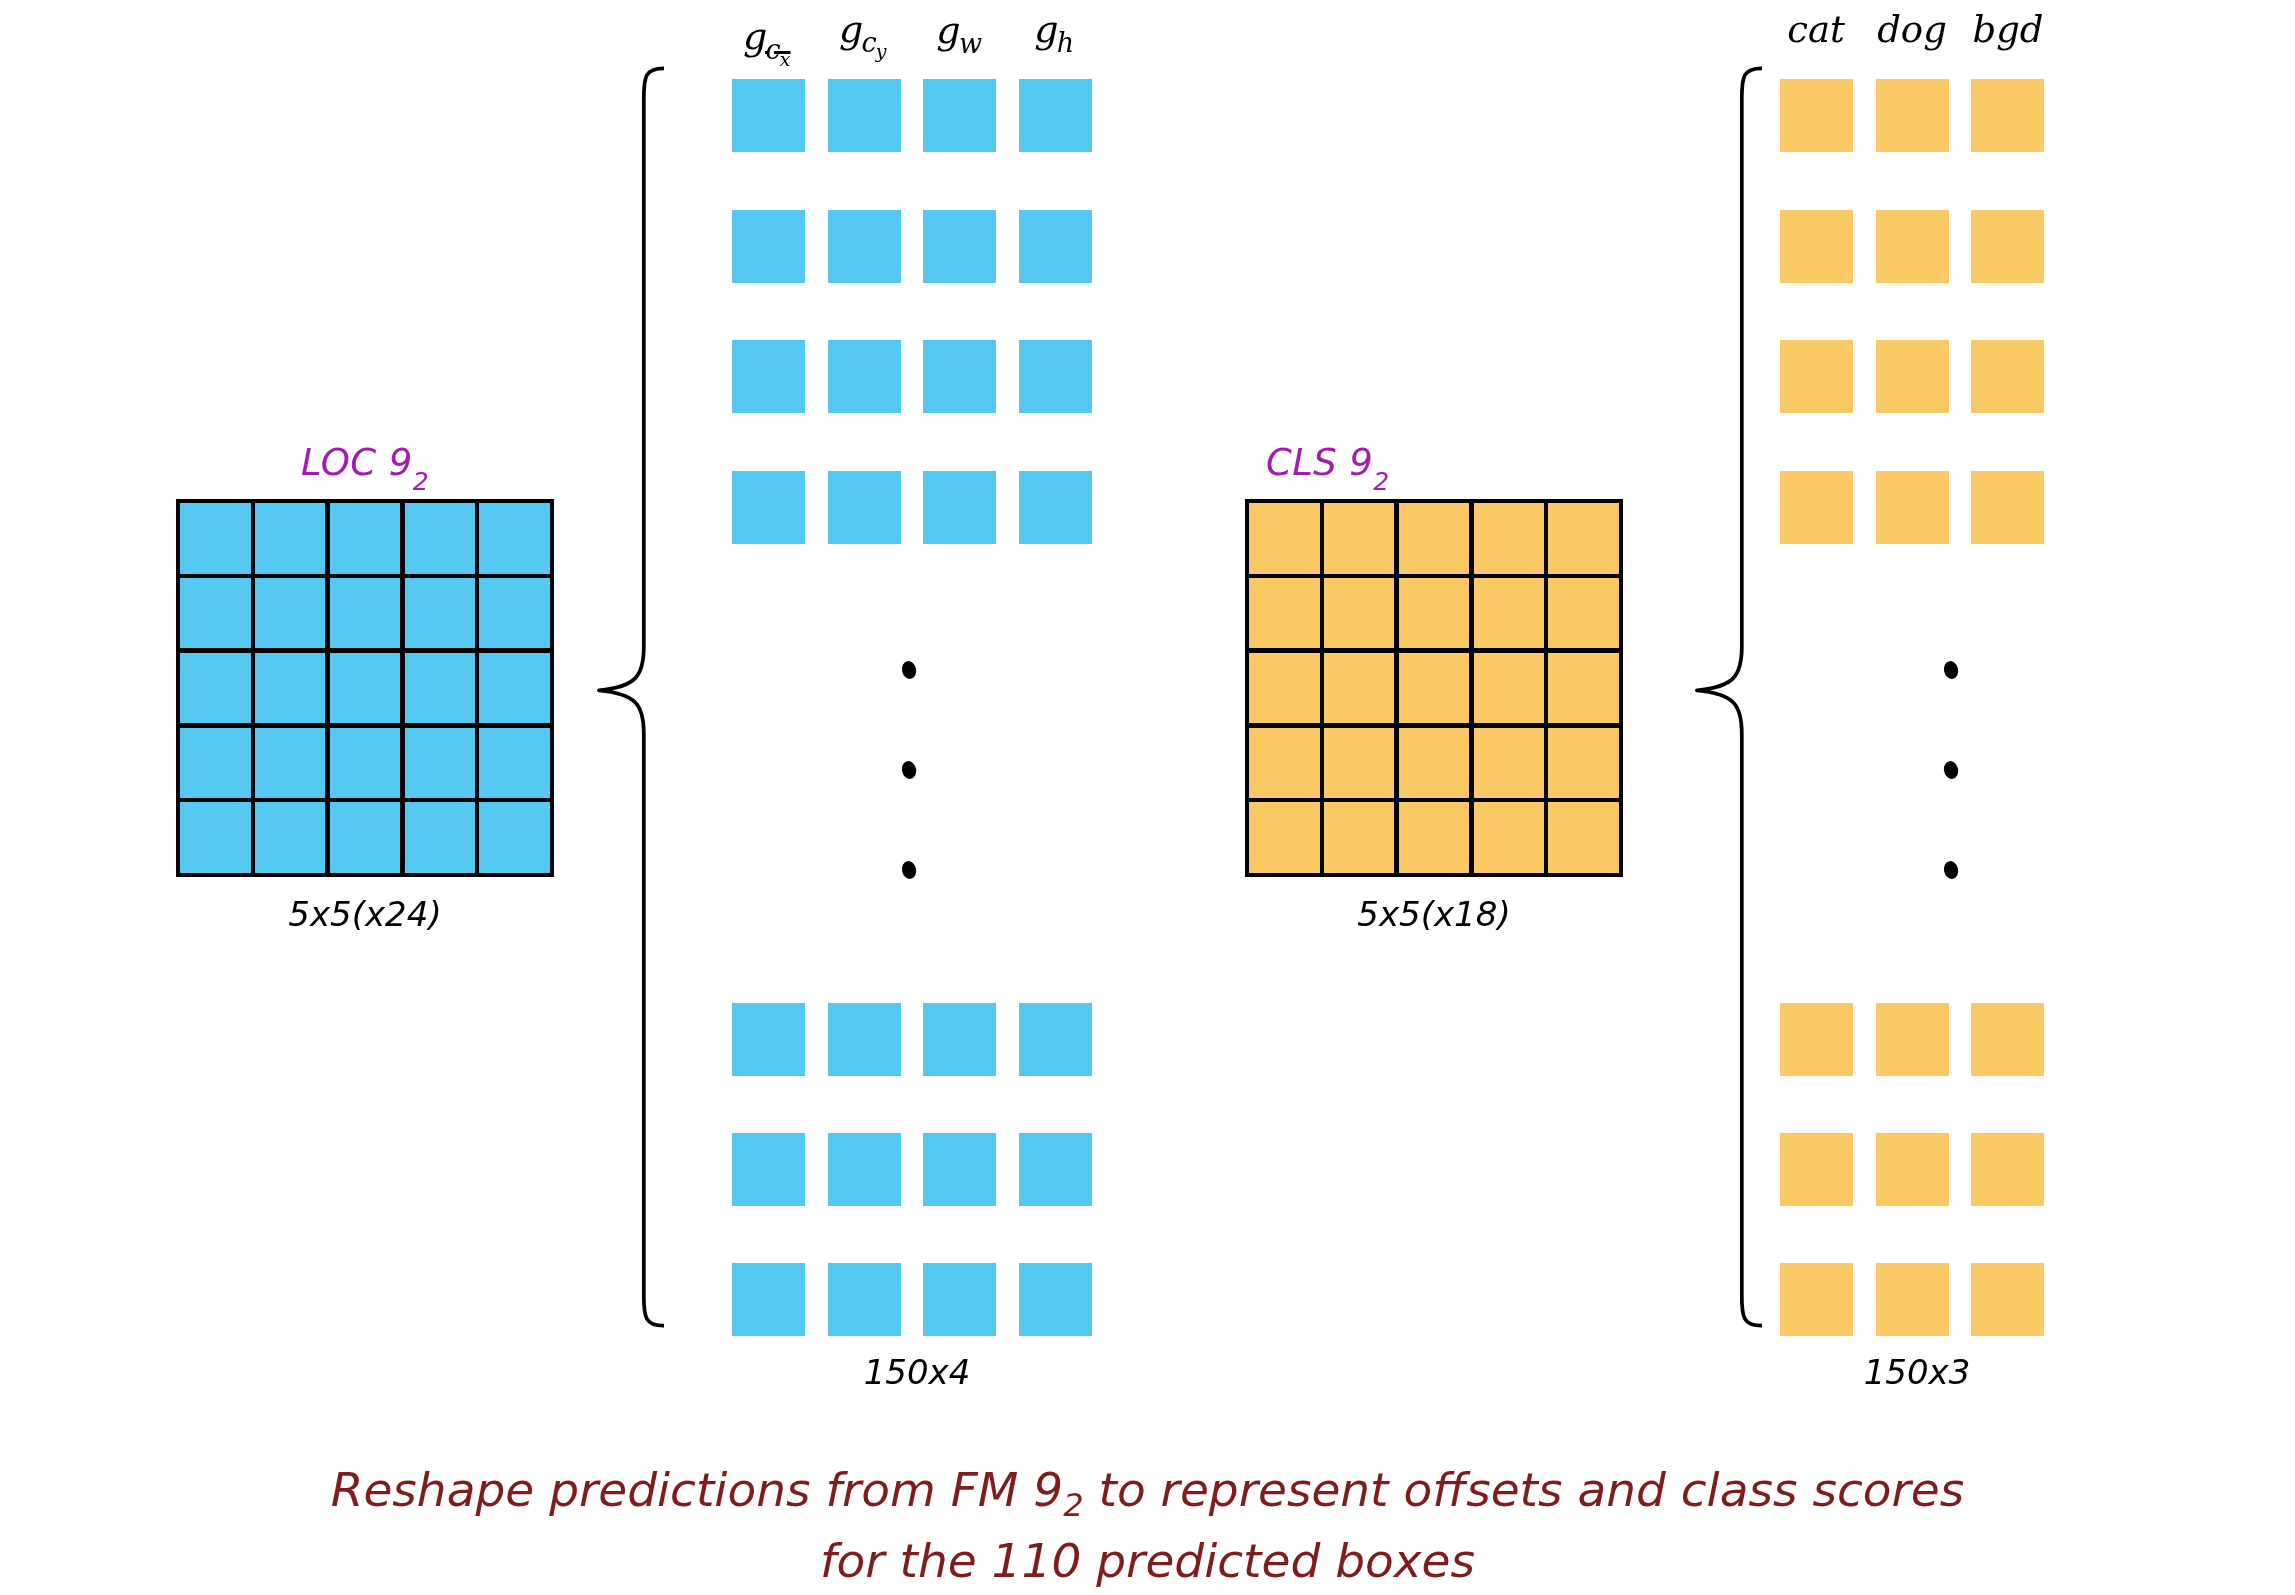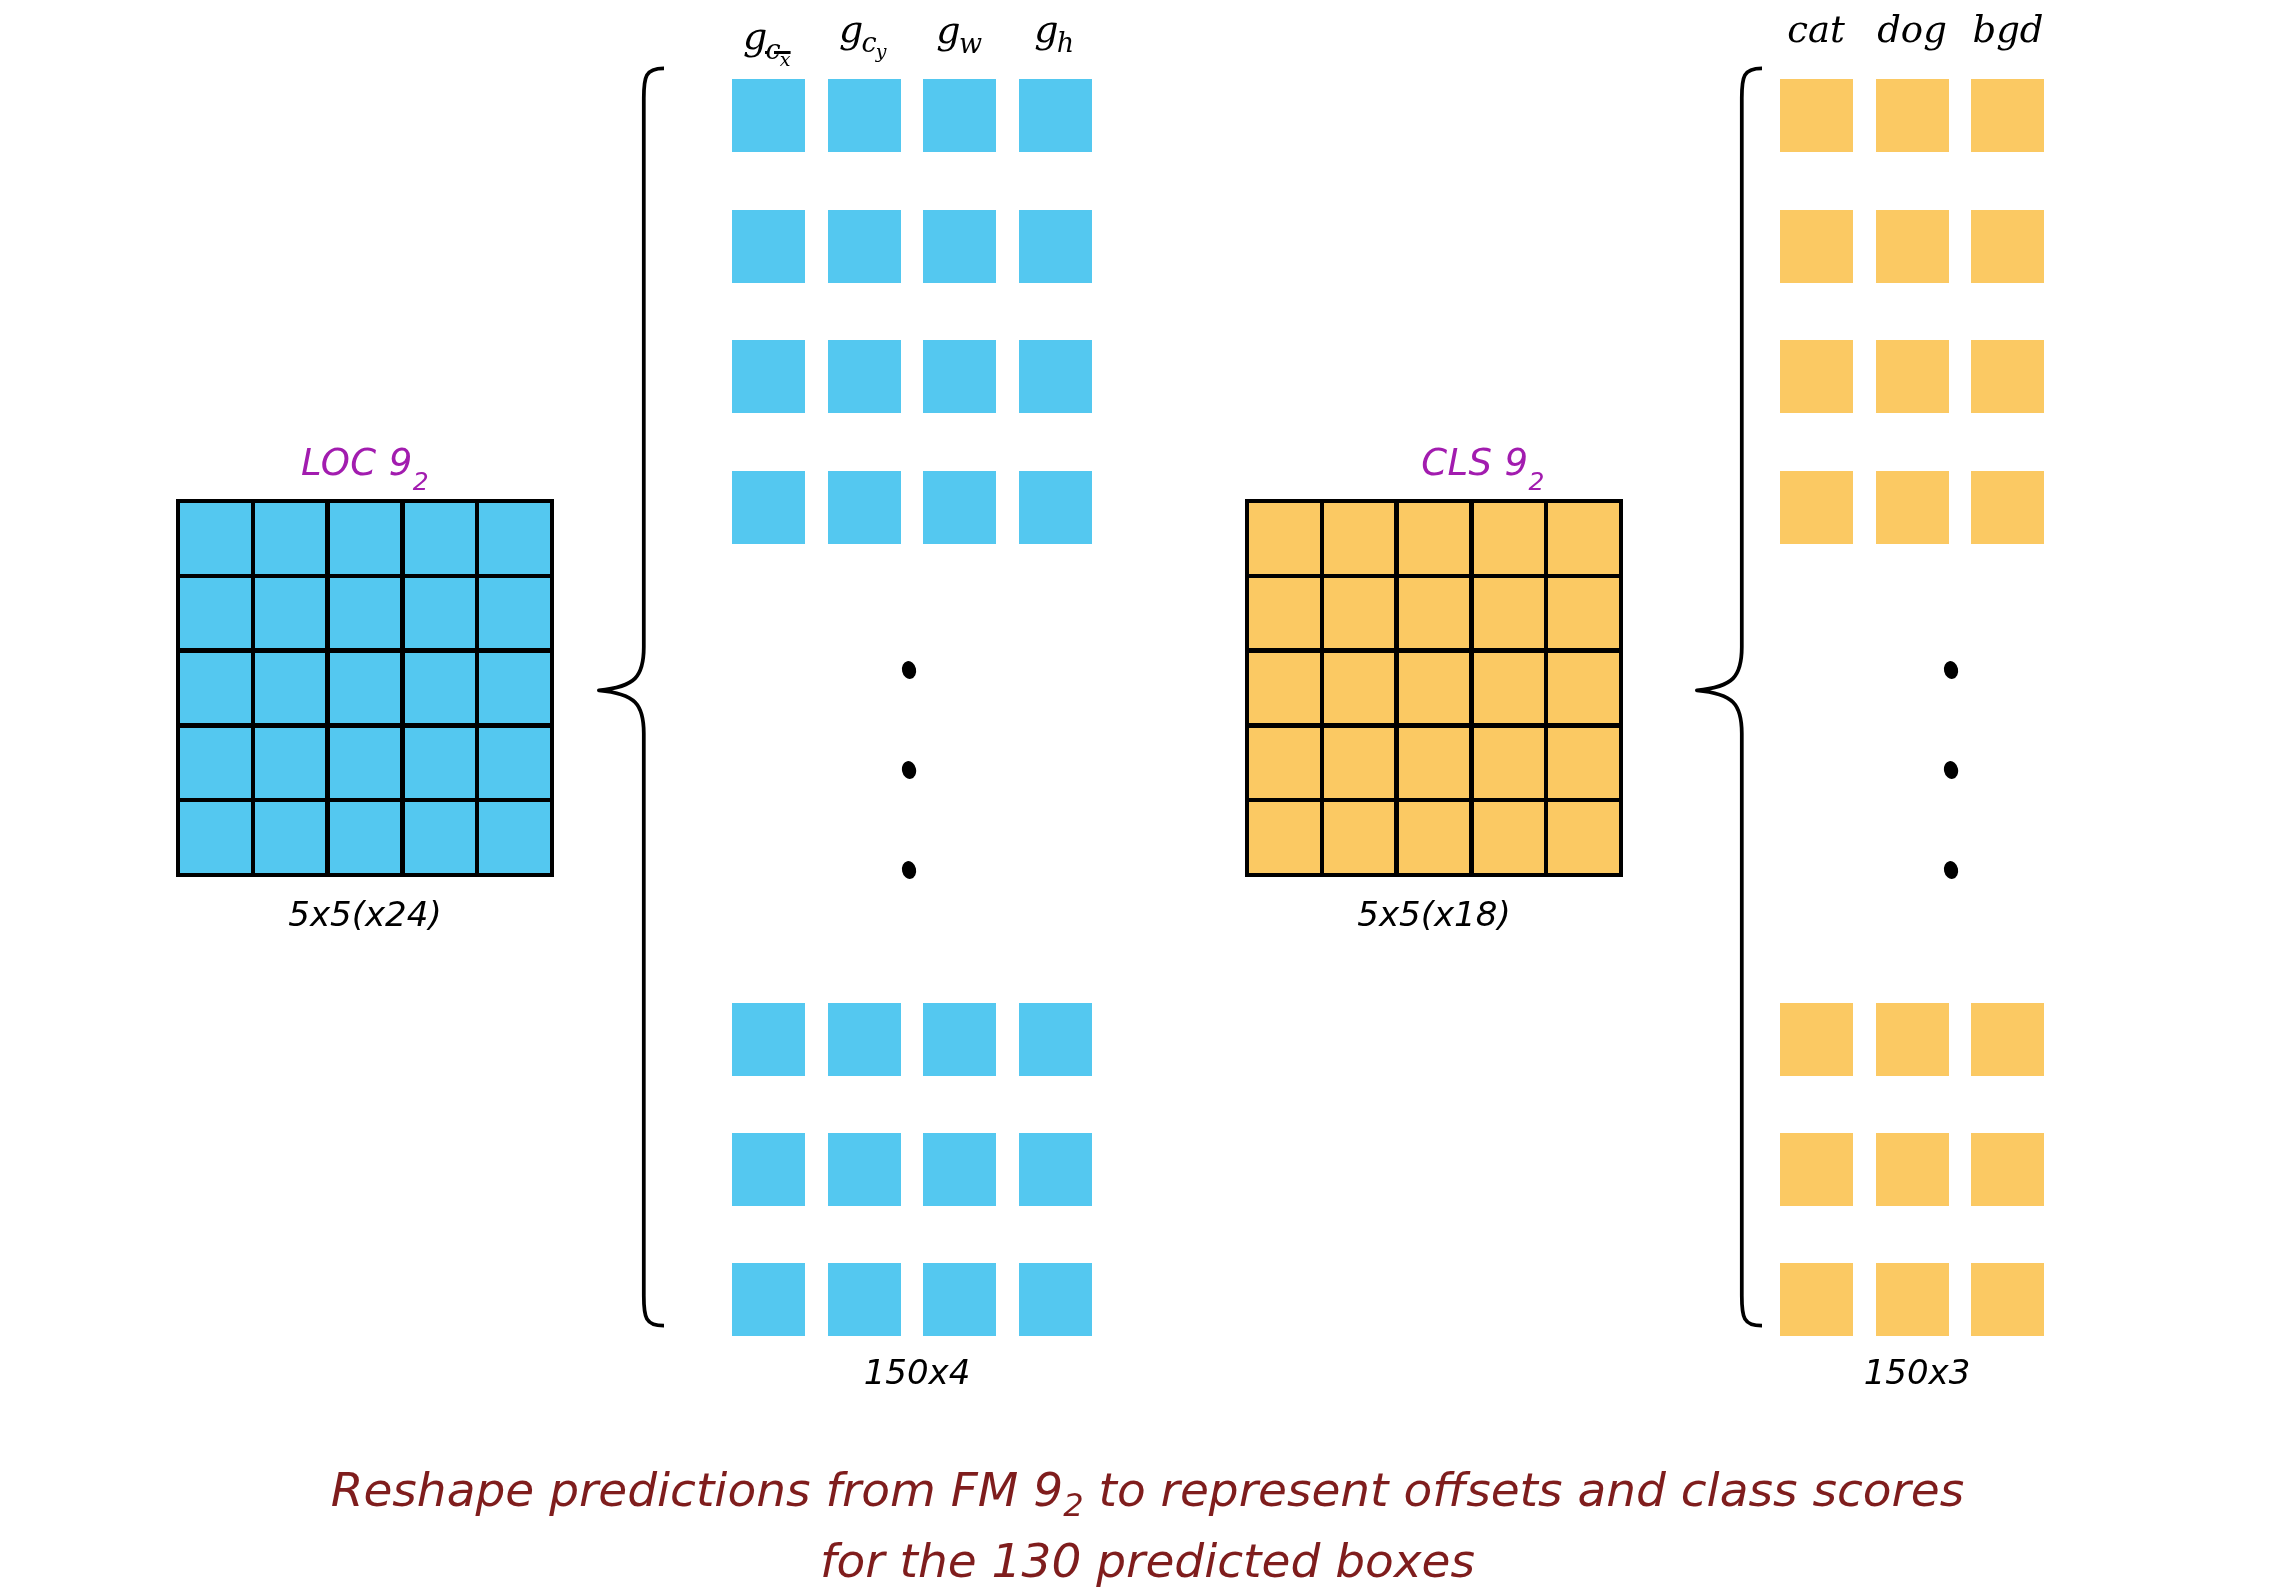--- a/index.html
+++ b/index.html
@@ -244,21 +244,21 @@
   </div>
   <div class="pred-row" style="left:732px; top:1263px;">
     <div class="pred-sq blue"></div>
     <div class="pred-sq blue"></div>
     <div class="pred-sq blue"></div>
     <div class="pred-sq blue"></div>
   </div>
 
   <div class="fm-caption" style="left:732px; top:1352px; width:370px;">150x4</div>
 
-  <div class="fm-title" style="left:1294px; top:441px; width:378px; text-align:center;">
+  <div class="fm-title" style="left:1266px; top:441px; width:378px; ">
     <span>CLS 9</span><span class="sub">2</span>
   </div>
 
   <div class="fm-grid cls">
     <div class="fm-cell"></div>
     <div class="fm-cell"></div>
     <div class="fm-cell"></div>
     <div class="fm-cell"></div>
     <div class="fm-cell"></div>
     <div class="fm-cell"></div>
@@ -336,17 +336,17 @@
   <div class="pred-row" style="left:1780px; top:1263px;">
     <div class="pred-sq orange"></div>
     <div class="pred-sq orange"></div>
     <div class="pred-sq orange"></div>
   </div>
 
   <div class="fm-caption" style="left:1780px; top:1352px; width:274px;">150x3</div>
 
   <div class="bottom-caption" style="top:1457px;">
     <span class="line"><span>Reshape predictions from FM 9</span><span class="sub">2</span><span> to represent offsets and class scores</span></span>
-    <span class="line">for the 130 predicted boxes</span>
+    <span class="line">for the 110 predicted boxes</span>
   </div>
 
 </div>
 
 
 </body></html>

